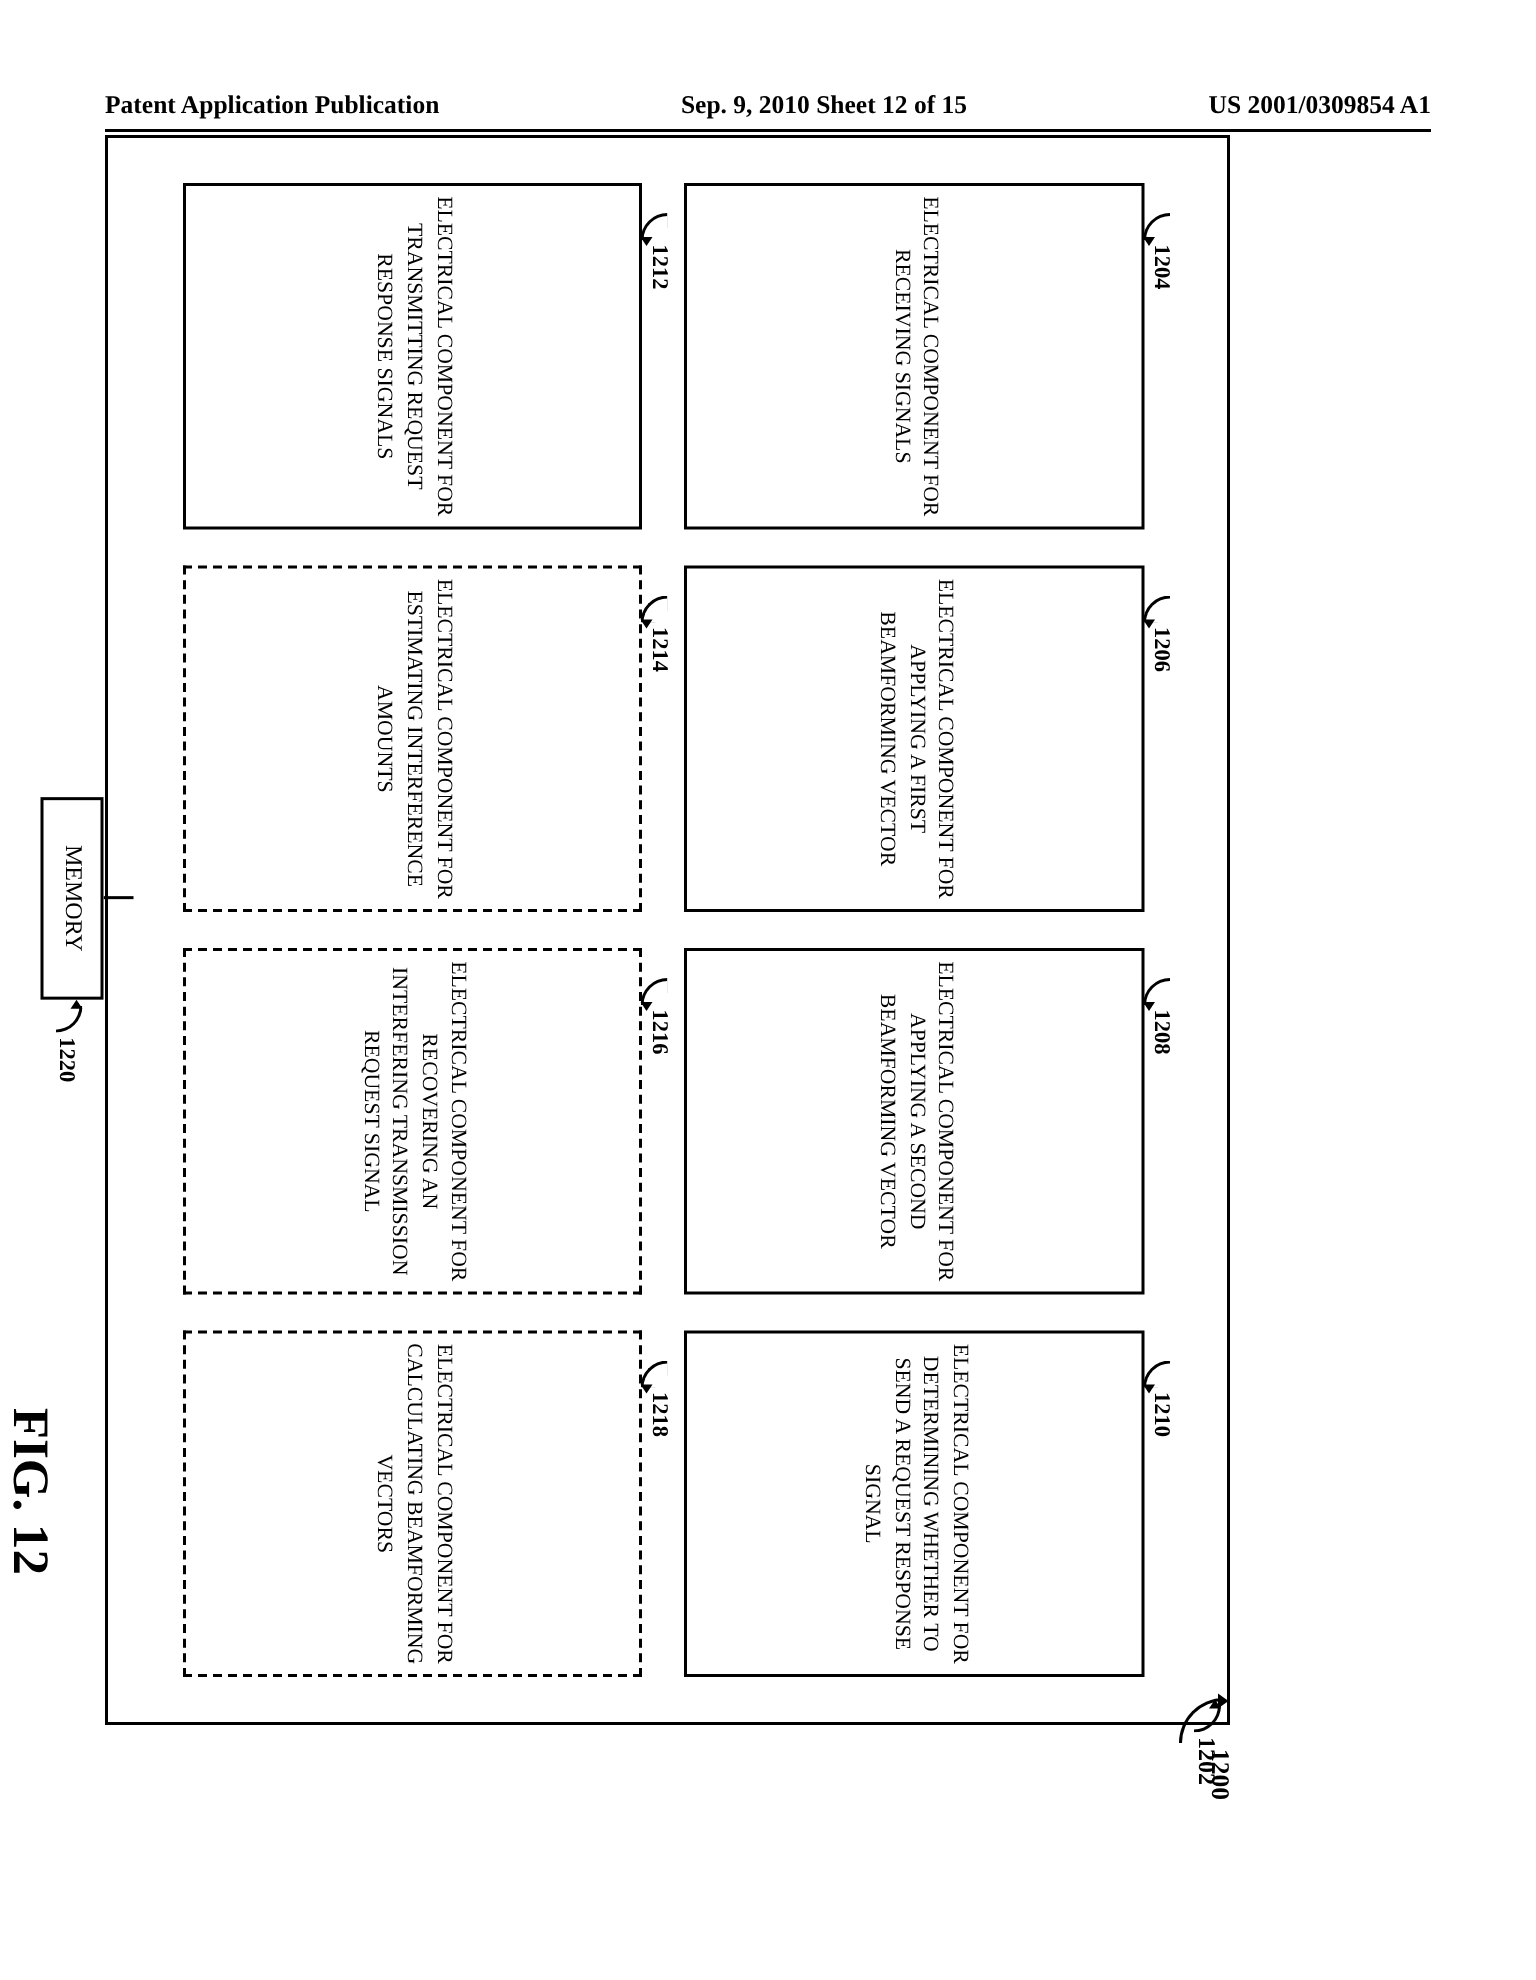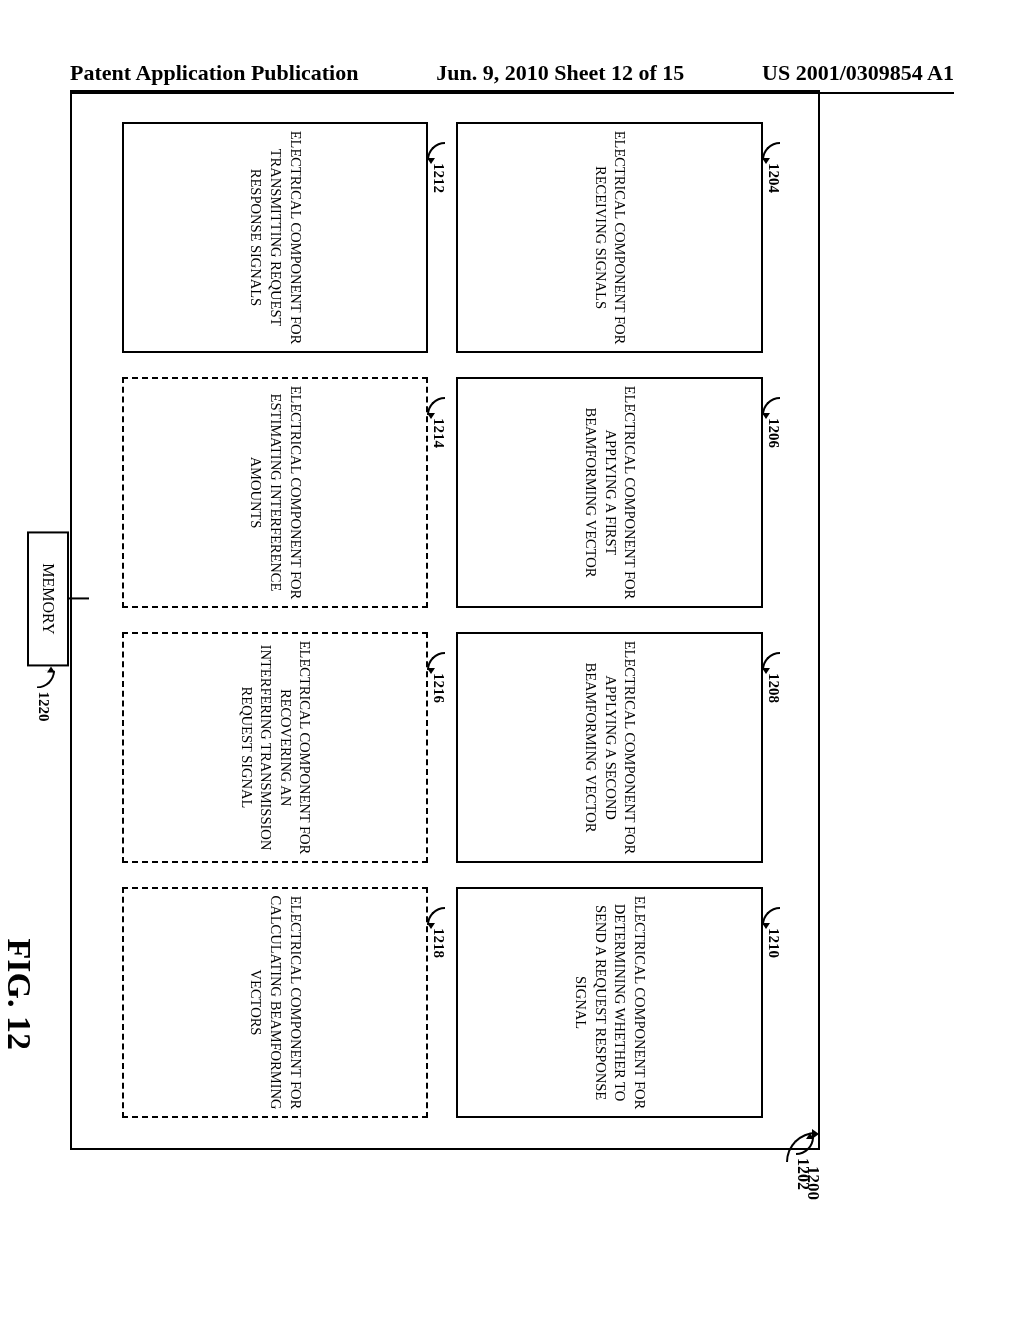--- a/index.html
+++ b/index.html
@@ -13,21 +13,21 @@
   .page {
     width: 1024px;
     height: 1320px;
     position: relative;
     padding: 60px 70px 40px 70px;
   }
   .header-row {
     display: flex;
     justify-content: space-between;
     align-items: center;
-    font-size: 22px;
+    font-size: 17px;
     font-weight: bold;
     margin-bottom: 6px;
   }
   .header-rule {
     border: none;
     border-top: 2px solid #000;
     margin-bottom: 30px;
   }
   .diagram-wrap {
     transform: rotate(90deg);
@@ -171,21 +171,21 @@
      font-weight:bold;
   }
 </style>
 </head>
 <body>
 
 <div class="page">
 
   <div class="header-row">
     <span>Patent Application Publication</span>
-    <span>Jun. 9, 2010  Sheet 12 of 15</span>
+    <span>Sep. 9, 2010  Sheet 12 of 15</span>
     <span>US 2001/0309854 A1</span>
   </div>
   <hr class="header-rule">
 
   <div class="diagram-wrap">
 
     <div class="outer-tag">
       <span class="outer-arrow"></span>
       <span>1200</span>
     </div>

